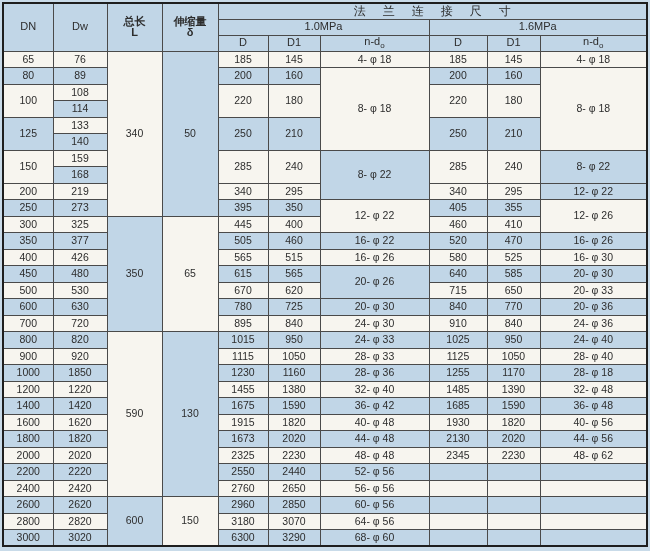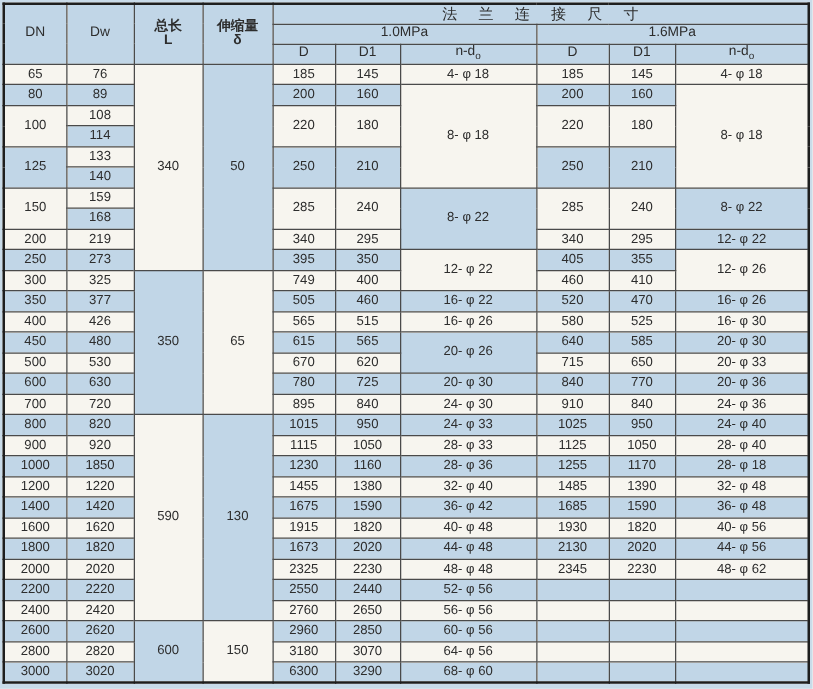--- a/index.html
+++ b/index.html
@@ -147,21 +147,21 @@
         <td rowspan="2">12- φ 22</td>
         <td class="blue">405</td>
         <td class="blue">355</td>
         <td rowspan="2">12- φ 26</td>
       </tr>
       <tr>
         <td>300</td>
         <td>325</td>
         <td class="blue" rowspan="7">350</td>
         <td rowspan="7">65</td>
-        <td>749</td>
+        <td>445</td>
         <td>400</td>
         <td>460</td>
         <td>410</td>
       </tr>
       <tr>
         <td class="blue">350</td>
         <td class="blue">377</td>
         <td class="blue">505</td>
         <td class="blue">460</td>
         <td class="blue">16- φ 22</td>

